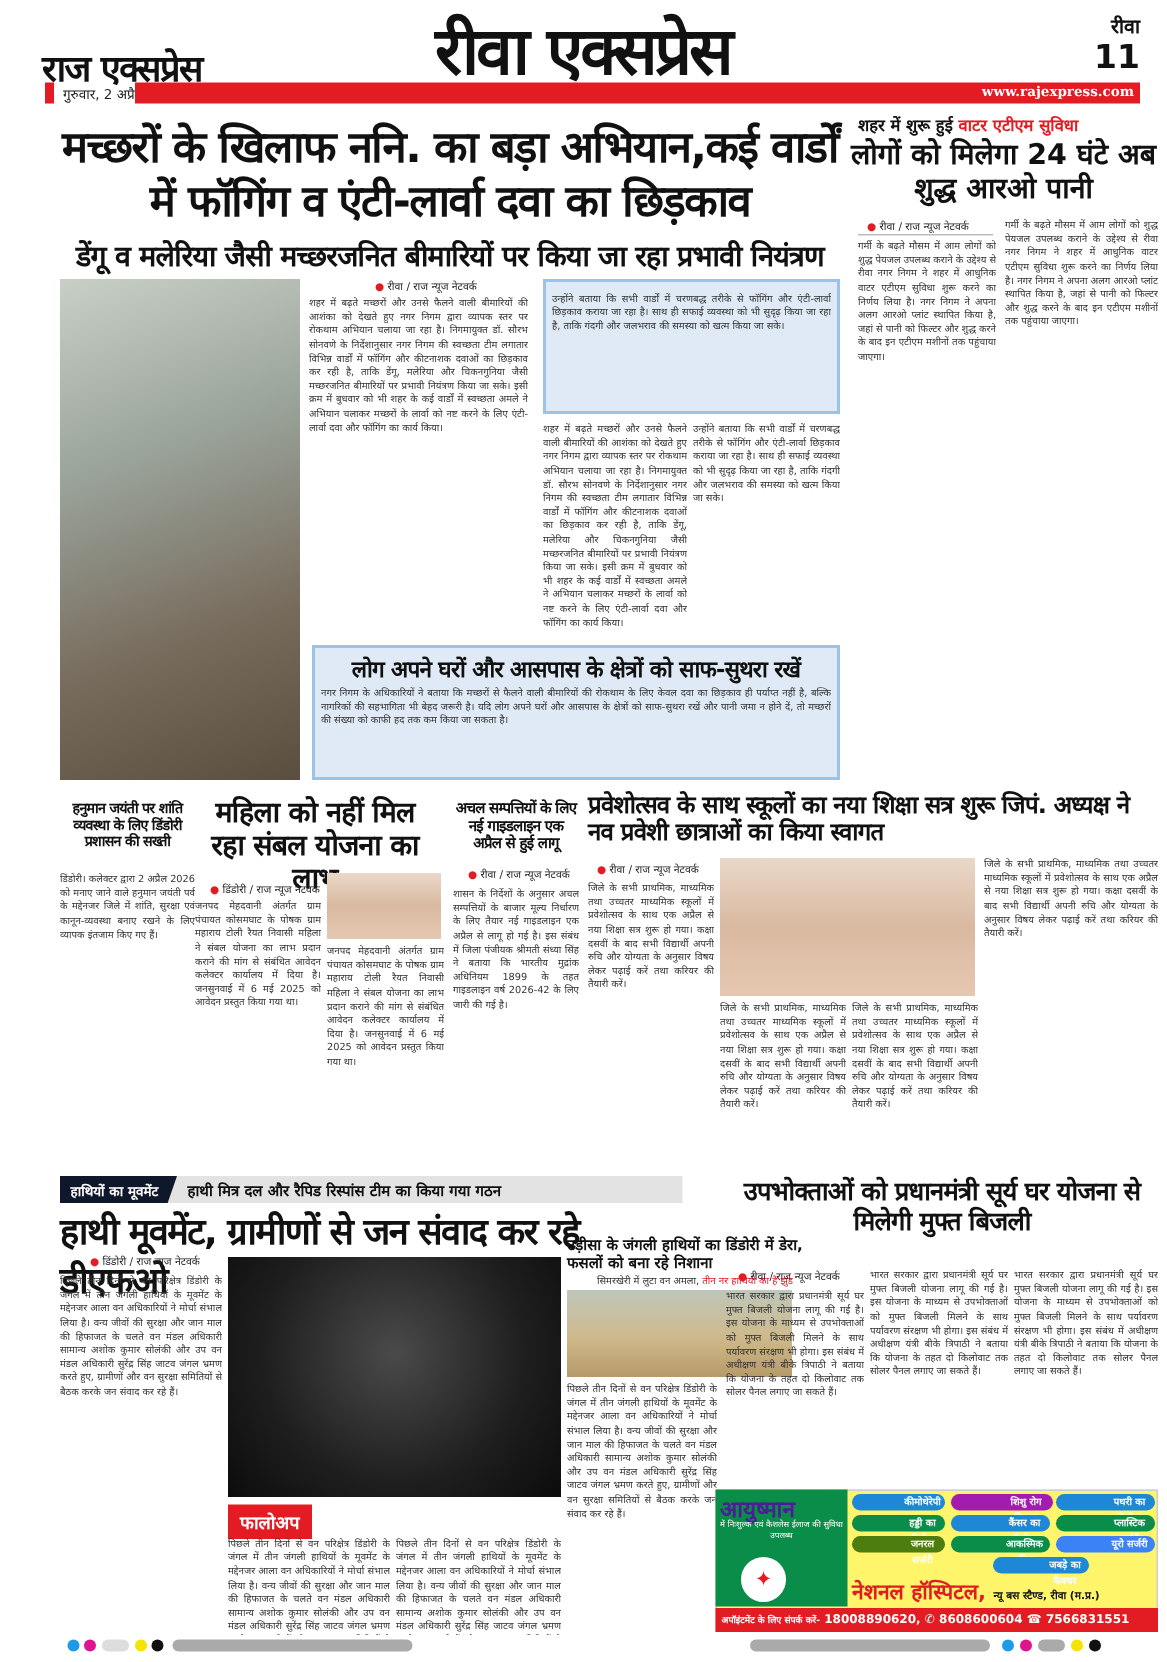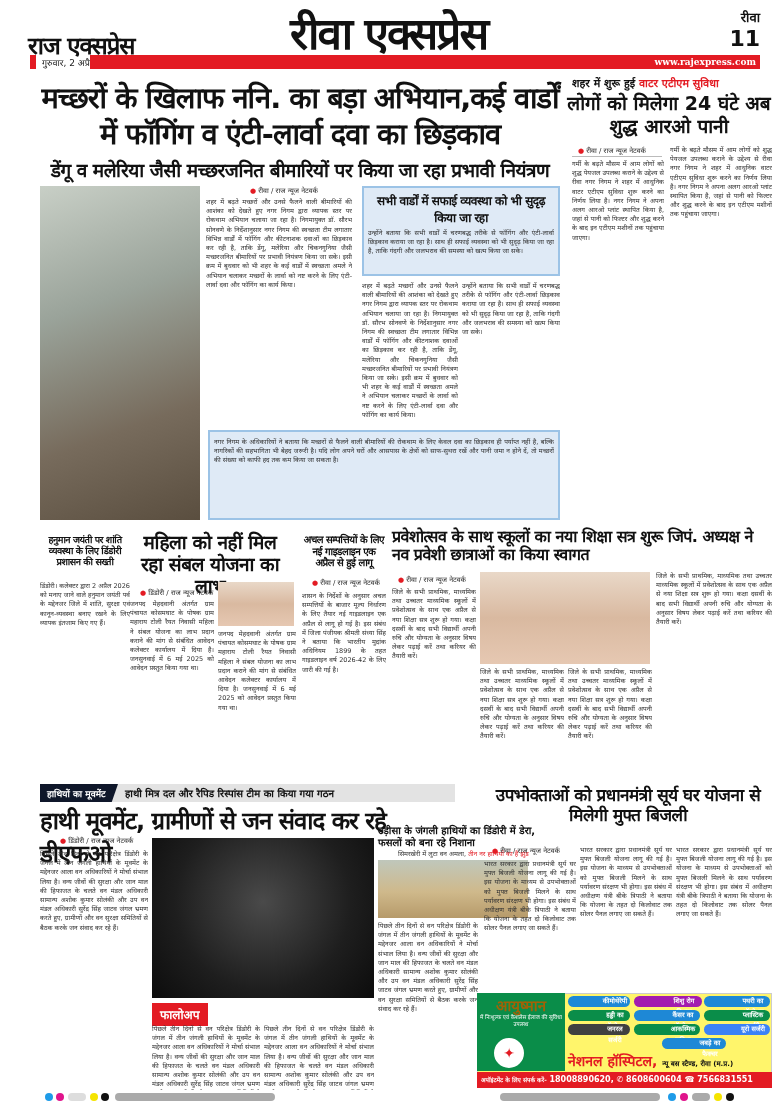--- a/index.html
+++ b/index.html
@@ -32,21 +32,21 @@
   .kicker-bar { left: 40px; top: 784px; width: 415px; height: 18px; background: #e3e3e3; }
   .kicker-red { left: 40px; top: 784px; width: 78px; height: 18px; background: #0f172a; color: #fff; font-size: 9px; font-weight: bold; padding: 3px 7px; clip-path: polygon(0 0,100% 0,92% 100%,0 100%); }
   .kicker-text { left: 125px; top: 786px; font-size: 10px; font-weight: bold; }
   .elephant-head { left: 40px; top: 803px; width: 420px; font-size: 24px; font-weight: bold; letter-spacing: -1px; }
   .inset-head { left: 378px; top: 825px; width: 160px; font-size: 10px; font-weight: bold; line-height: 12px; }
   .inset-sub { left: 398px; top: 849px; width: 160px; font-size: 6.5px; color: #333; }
   .inset-sub .red { color: #e31b23; }
   .followup { left: 152px; top: 1003px; background: #e31b23; color: #fff; font-size: 12px; font-weight: bold; padding: 3px 8px; }
   .ad { left: 477px; top: 993px; width: 295px; height: 95px; background: #fff56b; border: 1px solid #ccc; }
   .ad-left { left: 477px; top: 993px; width: 88px; height: 78px; background: #0a8d49; }
-  .ad-brand { left: 480px; top: 995px; width: 82px; font-size: 15px; font-weight: bold; color: #a16207; text-align: center; }
+  .ad-brand { left: 480px; top: 995px; width: 82px; font-size: 15px; font-weight: bold; color: #4c1d95; text-align: left; }
   .ad-tag { left: 480px; top: 1014px; width: 82px; font-size: 5.5px; color: #fff; text-align: center; line-height: 7px; }
   .ad-logo { left: 492px; top: 1036px; width: 34px; height: 34px; border-radius: 50%; background: #fff; border: 2px solid #0a8d49; display: flex; align-items: center; justify-content: center; font-size: 14px; color: #e31b23; }
   .pill { position: absolute; height: 11px; font-size: 6.5px; color: #fff; font-weight: bold; border-radius: 6px; text-align: center; line-height: 11px; padding-left: 32px; }
   .ad-name { left: 568px; top: 1051px; width: 205px; font-size: 14px; font-weight: bold; color: #e31b23; }
   .ad-name span { color: #111; font-size: 7px; }
   .ad-phone { left: 477px; top: 1072px; width: 295px; height: 16px; background: #e31b23; color: #fff; font-size: 8px; font-weight: bold; padding: 3px 4px; white-space: nowrap; }
   .regbar { position: absolute; top: 1093px; height: 8px; border-radius: 4px; background: #aaa; }
   .regdot { position: absolute; top: 1093px; width: 8px; height: 8px; border-radius: 50%; }
 </style>
 </head>
@@ -60,26 +60,26 @@
 <div class="abs dateline">गुरुवार, 2 अप्रैल , 2026</div>
 <div class="abs redbar"></div>
 <div class="abs url">www.rajexpress.com</div>
 
 <div class="abs main-head">मच्छरों के खिलाफ ननि. का बड़ा अभियान,कई वार्डों में फॉगिंग व एंटी-लार्वा दवा का छिड़काव</div>
 <div class="abs main-sub">डेंगू व मलेरिया जैसी मच्छरजनित बीमारियों पर किया जा रहा प्रभावी नियंत्रण</div>
 <div class="abs photo" style="left:40px;top:186px;width:160px;height:334px;"></div>
 <div class="abs byline" style="left:250px;top:186px;"><span class="dot">● </span><span>रीवा / राज न्यूज नेटवर्क</span></div>
 <div class="abs text-col" style="left:206px;top:198px;width:146px;height:232px;">शहर में बढ़ते मच्छरों और उनसे फैलने वाली बीमारियों की आशंका को देखते हुए नगर निगम द्वारा व्यापक स्तर पर रोकथाम अभियान चलाया जा रहा है। निगमायुक्त डॉ. सौरभ सोनवणे के निर्देशानुसार नगर निगम की स्वच्छता टीम लगातार विभिन्न वार्डों में फॉगिंग और कीटनाशक दवाओं का छिड़काव कर रही है, ताकि डेंगू, मलेरिया और चिकनगुनिया जैसी मच्छरजनित बीमारियों पर प्रभावी नियंत्रण किया जा सके। इसी क्रम में बुधवार को भी शहर के कई वार्डों में स्वच्छता अमले ने अभियान चलाकर मच्छरों के लार्वा को नष्ट करने के लिए एंटी-लार्वा दवा और फॉगिंग का कार्य किया।</div>
 <div class="abs box-blue" style="left:362px;top:186px;width:198px;height:90px;padding:4px;">
-  <div class="box-head" style="font-size:12px;">सभी वार्डों में सफाई व्यवस्था को भी सुदृढ़ किया जा रहा</div>
   <div class="text-col" style="margin-top:3px;height:55px;">उन्होंने बताया कि सभी वार्डों में चरणबद्ध तरीके से फॉगिंग और एंटी-लार्वा छिड़काव कराया जा रहा है। साथ ही सफाई व्यवस्था को भी सुदृढ़ किया जा रहा है, ताकि गंदगी और जलभराव की समस्या को खत्म किया जा सके।</div>
 </div>
 <div class="abs text-col" style="left:362px;top:282px;width:96px;height:148px;">शहर में बढ़ते मच्छरों और उनसे फैलने वाली बीमारियों की आशंका को देखते हुए नगर निगम द्वारा व्यापक स्तर पर रोकथाम अभियान चलाया जा रहा है। निगमायुक्त डॉ. सौरभ सोनवणे के निर्देशानुसार नगर निगम की स्वच्छता टीम लगातार विभिन्न वार्डों में फॉगिंग और कीटनाशक दवाओं का छिड़काव कर रही है, ताकि डेंगू, मलेरिया और चिकनगुनिया जैसी मच्छरजनित बीमारियों पर प्रभावी नियंत्रण किया जा सके। इसी क्रम में बुधवार को भी शहर के कई वार्डों में स्वच्छता अमले ने अभियान चलाकर मच्छरों के लार्वा को नष्ट करने के लिए एंटी-लार्वा दवा और फॉगिंग का कार्य किया।</div>
 <div class="abs text-col" style="left:462px;top:282px;width:98px;height:148px;">उन्होंने बताया कि सभी वार्डों में चरणबद्ध तरीके से फॉगिंग और एंटी-लार्वा छिड़काव कराया जा रहा है। साथ ही सफाई व्यवस्था को भी सुदृढ़ किया जा रहा है, ताकि गंदगी और जलभराव की समस्या को खत्म किया जा सके।</div>
 <div class="abs box-blue" style="left:208px;top:430px;width:352px;height:90px;padding:3px 4px;">
+  <div class="box-head" style="font-size:15px;">लोग अपने घरों और आसपास के क्षेत्रों को साफ-सुथरा रखें</div>
   <div class="text-col" style="margin-top:3px;height:62px;">नगर निगम के अधिकारियों ने बताया कि मच्छरों से फैलने वाली बीमारियों की रोकथाम के लिए केवल दवा का छिड़काव ही पर्याप्त नहीं है, बल्कि नागरिकों की सहभागिता भी बेहद जरूरी है। यदि लोग अपने घरों और आसपास के क्षेत्रों को साफ-सुथरा रखें और पानी जमा न होने दें, तो मच्छरों की संख्या को काफी हद तक कम किया जा सकता है।</div>
 </div>
 
 <div class="abs right-kicker"><span>शहर में शुरू हुई</span> <span class="red">वाटर एटीएम सुविधा</span></div>
 <div class="abs right-head">लोगों को मिलेगा 24 घंटे अब शुद्ध आरओ पानी</div>
 <div class="abs byline" style="left:578px;top:146px;"><span class="dot">● </span><span>रीवा / राज न्यूज नेटवर्क</span></div>
 <div class="abs rule" style="left:572px;top:156px;width:90px;"></div>
 <div class="abs text-col" style="left:572px;top:160px;width:92px;height:350px;">गर्मी के बढ़ते मौसम में आम लोगों को शुद्ध पेयजल उपलब्ध कराने के उद्देश्य से रीवा नगर निगम ने शहर में आधुनिक वाटर एटीएम सुविधा शुरू करने का निर्णय लिया है। नगर निगम ने अपना अलग आरओ प्लांट स्थापित किया है, जहां से पानी को फिल्टर और शुद्ध करने के बाद इन एटीएम मशीनों तक पहुंचाया जाएगा।</div>
 <div class="abs text-col" style="left:670px;top:146px;width:102px;height:364px;">गर्मी के बढ़ते मौसम में आम लोगों को शुद्ध पेयजल उपलब्ध कराने के उद्देश्य से रीवा नगर निगम ने शहर में आधुनिक वाटर एटीएम सुविधा शुरू करने का निर्णय लिया है। नगर निगम ने अपना अलग आरओ प्लांट स्थापित किया है, जहां से पानी को फिल्टर और शुद्ध करने के बाद इन एटीएम मशीनों तक पहुंचाया जाएगा।</div>
 
@@ -129,21 +129,21 @@
 <div class="abs ad-left"></div>
 <div class="abs ad-brand">आयुष्मान</div>
 <div class="abs ad-tag">में निःशुल्क एवं कैशलेस ईलाज की सुविधा उपलब्ध</div>
 <div class="abs ad-logo">✦</div>
 <div class="pill" style="left:568px;top:996px;width:62px;background:#1e88d6;">कीमोथेरेपी</div>
 <div class="pill" style="left:634px;top:996px;width:68px;background:#a21caf;">शिशु रोग विभाग</div>
 <div class="pill" style="left:704px;top:996px;width:66px;background:#1e88d6;">पथरी का ऑपरेशन</div>
 <div class="pill" style="left:568px;top:1010px;width:62px;background:#0a8d49;">हड्डी का ऑपरेशन</div>
 <div class="pill" style="left:634px;top:1010px;width:66px;background:#1e88d6;">कैंसर का ऑपरेशन</div>
 <div class="pill" style="left:704px;top:1010px;width:66px;background:#0a8d49;">प्लास्टिक सर्जरी</div>
-<div class="pill" style="left:568px;top:1024px;width:62px;background:#404040;">जनरल सर्जरी</div>
+<div class="pill" style="left:568px;top:1024px;width:62px;background:#4d7c0f;">जनरल सर्जरी</div>
 <div class="pill" style="left:634px;top:1024px;width:66px;background:#0a8d49;">आकस्मिक सुविधा</div>
 <div class="pill" style="left:704px;top:1024px;width:66px;background:#3b82f6;">यूरो सर्जरी</div>
 <div class="pill" style="left:662px;top:1038px;width:64px;background:#1e88d6;">जबड़े का फैक्चर</div>
 <div class="abs ad-name"><span style="color:#e31b23;font-size:14px;">नेशनल हॉस्पिटल,</span> <span>न्यू बस स्टैण्ड, रीवा (म.प्र.)</span></div>
 <div class="abs ad-phone">
   <span style="font-size:6px;">अपॉइंटमेंट के लिए संपर्क करें-</span>
   <span>18008890620,</span>
   <span>✆</span>
   <span>8608600604</span>
   <span>☎</span>

